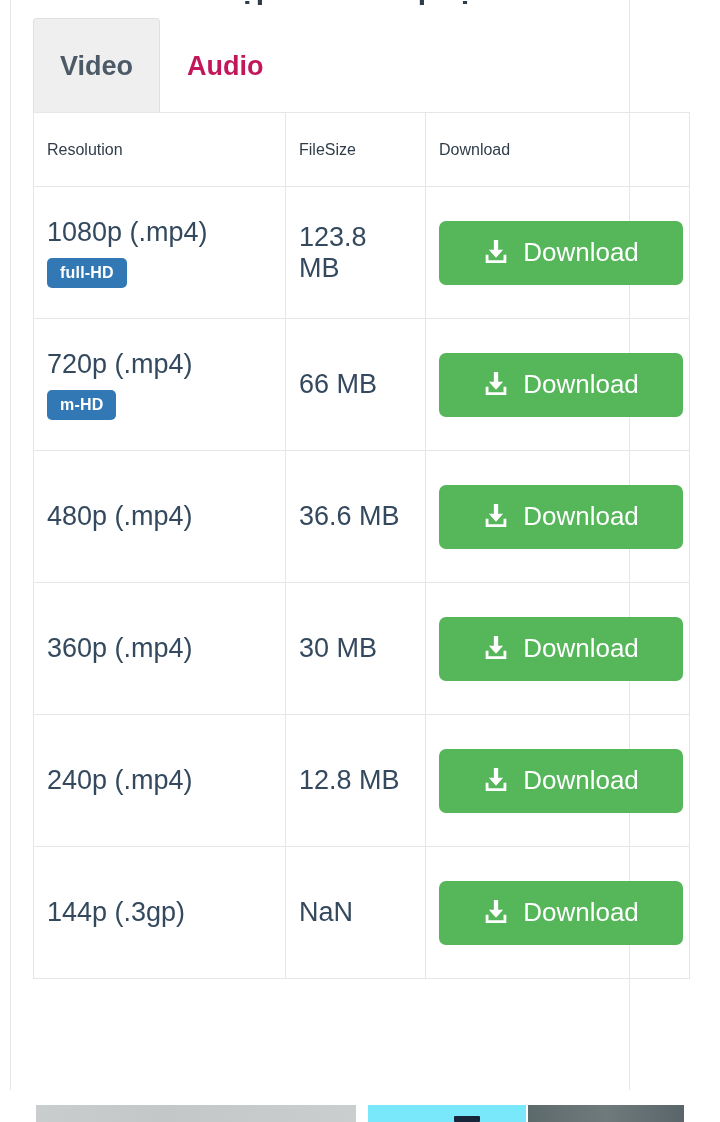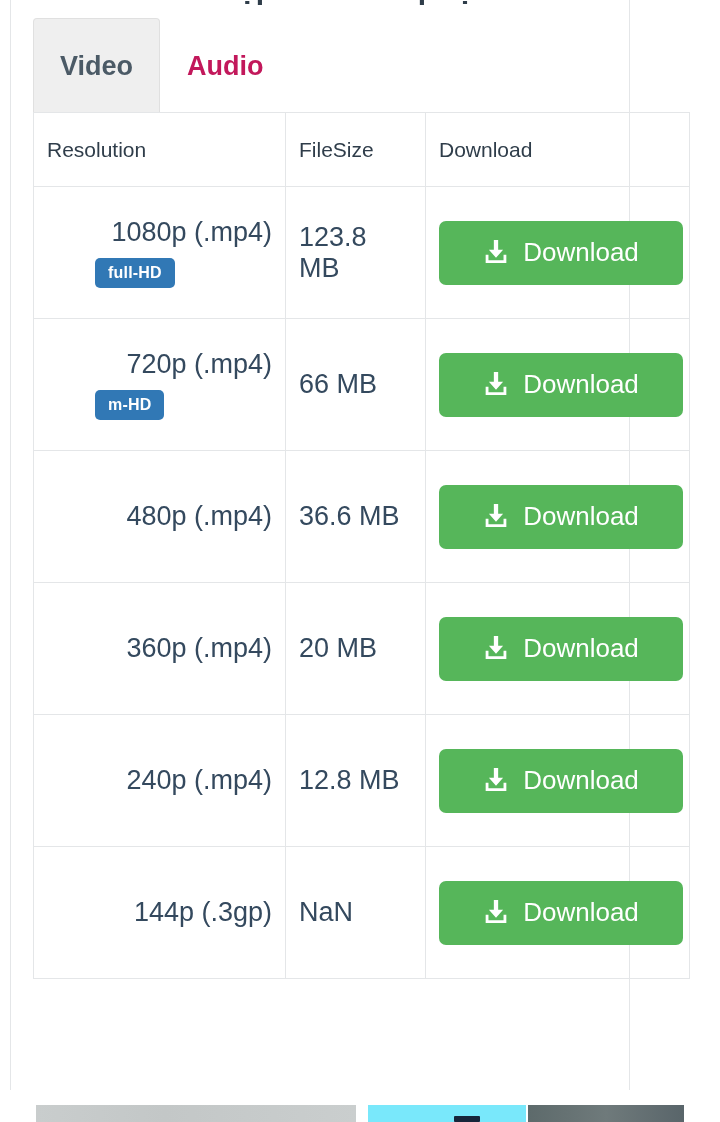--- a/index.html
+++ b/index.html
@@ -96,52 +96,51 @@
   }
   table.dl th,
   table.dl td {
     border: 1px solid #e4e6e8;
     text-align: left;
     vertical-align: middle;
     padding: 12px 13px;
     box-sizing: border-box;
   }
   table.dl th {
-    font-size: 21px;
+    font-size: 16px;
     font-weight: 400;
     color: #2f3d4a;
     height: 74px;
   }
   .col-res { width: 252px; }
   .col-size { width: 140px; }
   .col-dl  { width: 264px; }
 
   table.dl td {
     font-size: 27px;
     font-weight: 300;
     color: #34495e;
     height: 132px;
   }
   td.size-cell { font-size: 27px; }
   td.size-cell.nan { }
 
-  .res-text { display: block; line-height: 1.15; text-align: right; }
+  .res-text { display: block; line-height: 1.15; }
 
   .badge {
     display: inline-block;
     margin-top: 9px;
     background: #3178b5;
     color: #ffffff;
     font-size: 16px;
     font-weight: 700;
     border-radius: 5px;
     padding: 7px 13px;
     line-height: 1;
     letter-spacing: 0.2px;
-    margin-left: 48px;
   }
 
   .btn-dl {
     display: inline-flex;
     align-items: center;
     justify-content: center;
     gap: 14px;
     background: #56b65a;
     color: #ffffff;
     border: none;
@@ -254,21 +253,21 @@
                     <path fill="#ffffff" d="M2.4 14.6h2.6v5.2h14v-5.2h2.6V22.4H2.4z"></path>
                   </svg>
                 </span>
                 <span>Download</span>
               </button></td>
           </tr>
           <tr>
             <td class="col-res">
               <span class="res-text">360p (.mp4)</span>
             </td>
-            <td class="col-size size-cell">20 MB</td>
+            <td class="col-size size-cell">30 MB</td>
             <td class="col-dl"><button class="btn-dl">
                 <span class="ico">
                   <svg viewBox="0 0 24 26" width="26" height="28" aria-hidden="true">
                     <path fill="#ffffff" d="M10 1h4v9h4.6L12 17.4 5.4 10H10z"></path>
                     <path fill="#ffffff" d="M2.4 14.6h2.6v5.2h14v-5.2h2.6V22.4H2.4z"></path>
                   </svg>
                 </span>
                 <span>Download</span>
               </button></td>
           </tr>

